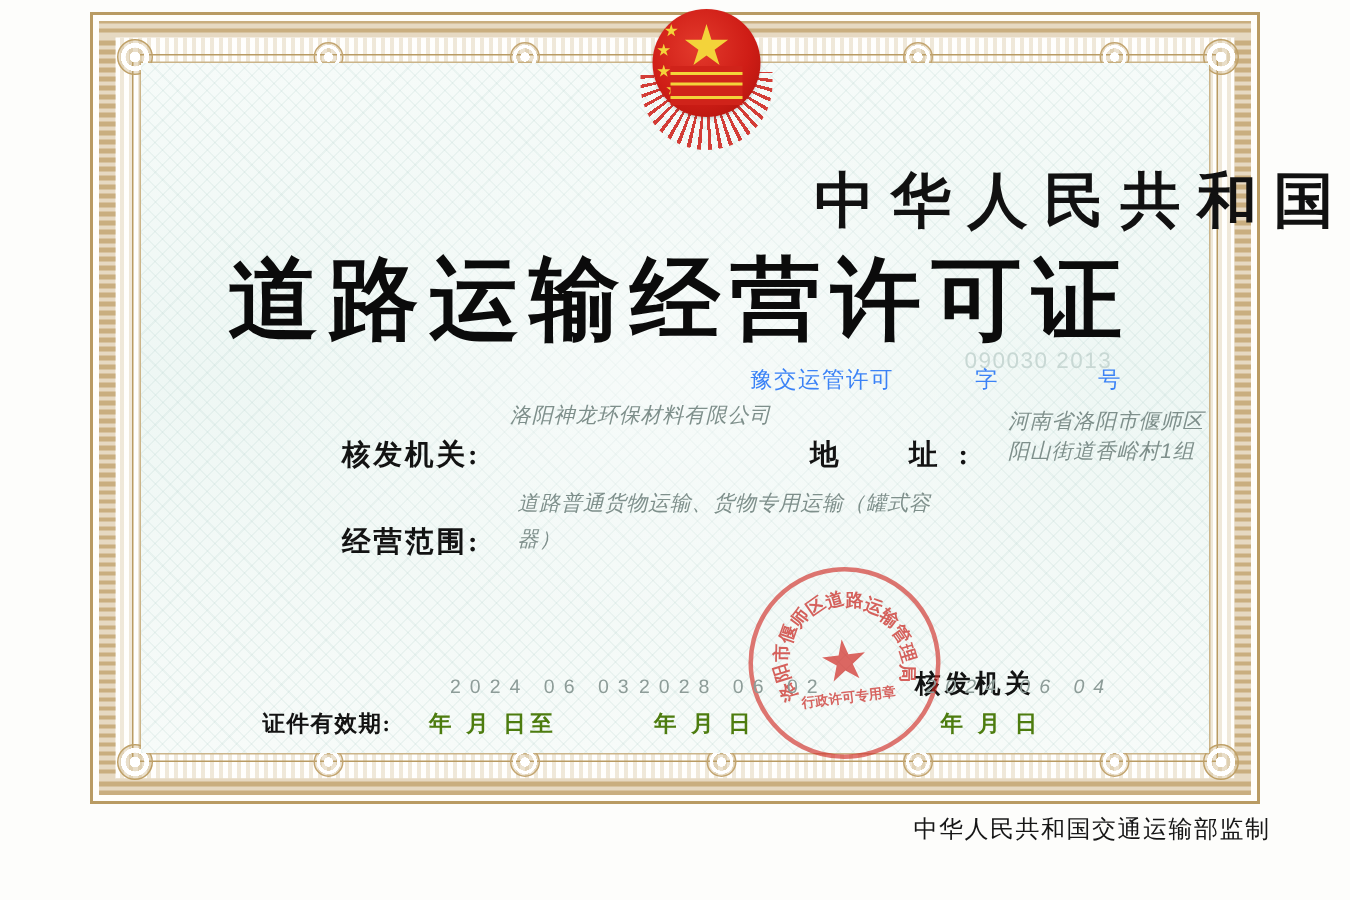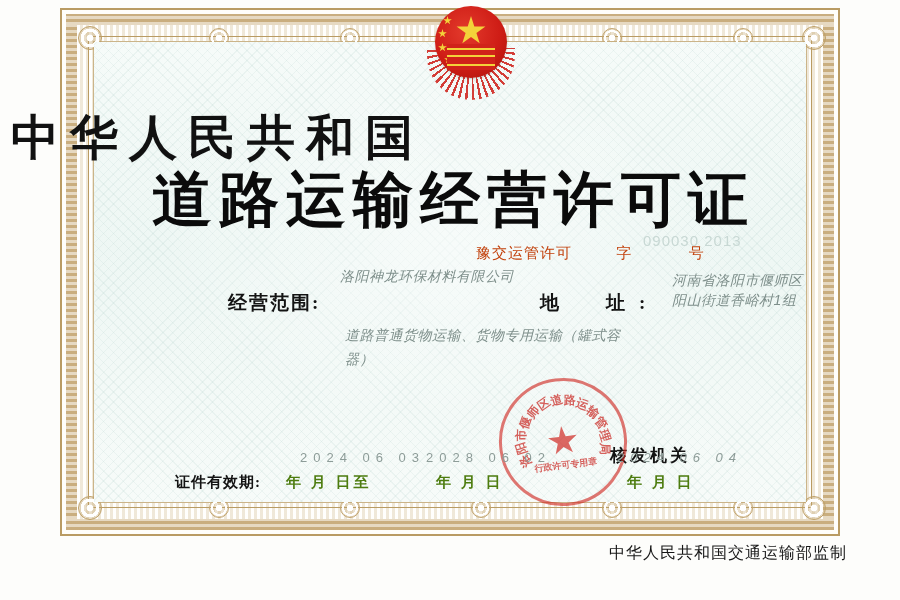--- a/index.html
+++ b/index.html
@@ -180,23 +180,23 @@
       repeating-conic-gradient(from 200deg at 50% 0%,
         rgba(206,29,22,0.95) 0deg 3deg, rgba(255,255,255,0) 3deg 8deg);
     opacity: 0.9;
   }
   
   .title-small {
     position: absolute;
     left: 0;
     top: 106px;
     width: 900px;
-    text-align: left;
+    text-align: right;
     font-family: Liberation Mono, monospace;
-    font-size: 48px;
+    font-size: 40px;
     font-weight: bold;
     letter-spacing: 11px;
     color: #111;
     text-indent: 11px;
   }
   .title-big {
     position: absolute;
     left: 0;
     top: 160px;
     width: 900px;
@@ -213,25 +213,25 @@
     position: absolute;
     left: 643px;
     top: 232px;
     font-size: 15px;
     color: #c8d8d4;
     letter-spacing: 1px;
   }
   
   .permit-line {
     position: absolute;
-    left: 476px;
+    left: 500px;
     top: 244px;
-    font-family: Liberation Sans, sans-serif;
+    font-family: Liberation Mono, monospace;
     font-size: 15px;
-    color: #c2410c;
+    color: #3b82f6;
     letter-spacing: 1px;
     white-space: nowrap;
   }
   .permit-line .gap-a { display: inline-block; width: 34px; }
   .permit-line .gap-b { display: inline-block; width: 46px; }
   
   .lbl {
     position: absolute;
     font-family: "Liberation Serif", serif;
     font-size: 19px;
@@ -397,27 +397,28 @@
   <div class="wm-code">090030 2013</div>
 
   <div class="permit-line">
     <span>豫交运管许可</span>
     <span class="gap-a"></span>
     <span>字</span>
     <span class="gap-b"></span>
     <span>号</span>
   </div>
 
-  <div class="lbl lbl-name">经营范围:</div>
+  <div class="lbl lbl-name">核发机关:</div>
   <div class="val val-name">洛阳神龙环保材料有限公司</div>
 
   <div class="lbl lbl-addr">地　址:</div>
   <div class="val val-addr">河南省洛阳市偃师区</div>
   <div class="val val-addr2">阳山街道香峪村1组</div>
 
+  <div class="lbl lbl-scope">经营范围:</div>
   <div class="val val-scope">道路普通货物运输、货物专用运输（罐式容</div>
   <div class="val val-scope2">器）</div>
 
   <div class="lbl lbl-issuer">核发机关</div>
 
   <div class="seal">
     <div class="seal-text">
       <span style="transform: rotate(-118deg) translate(0,-50px) rotate(0deg);">洛</span>
       <span style="transform: rotate(-100deg) translate(0,-50px) rotate(0deg);">阳</span>
       <span style="transform: rotate(-82deg) translate(0,-50px) rotate(0deg);">市</span>

